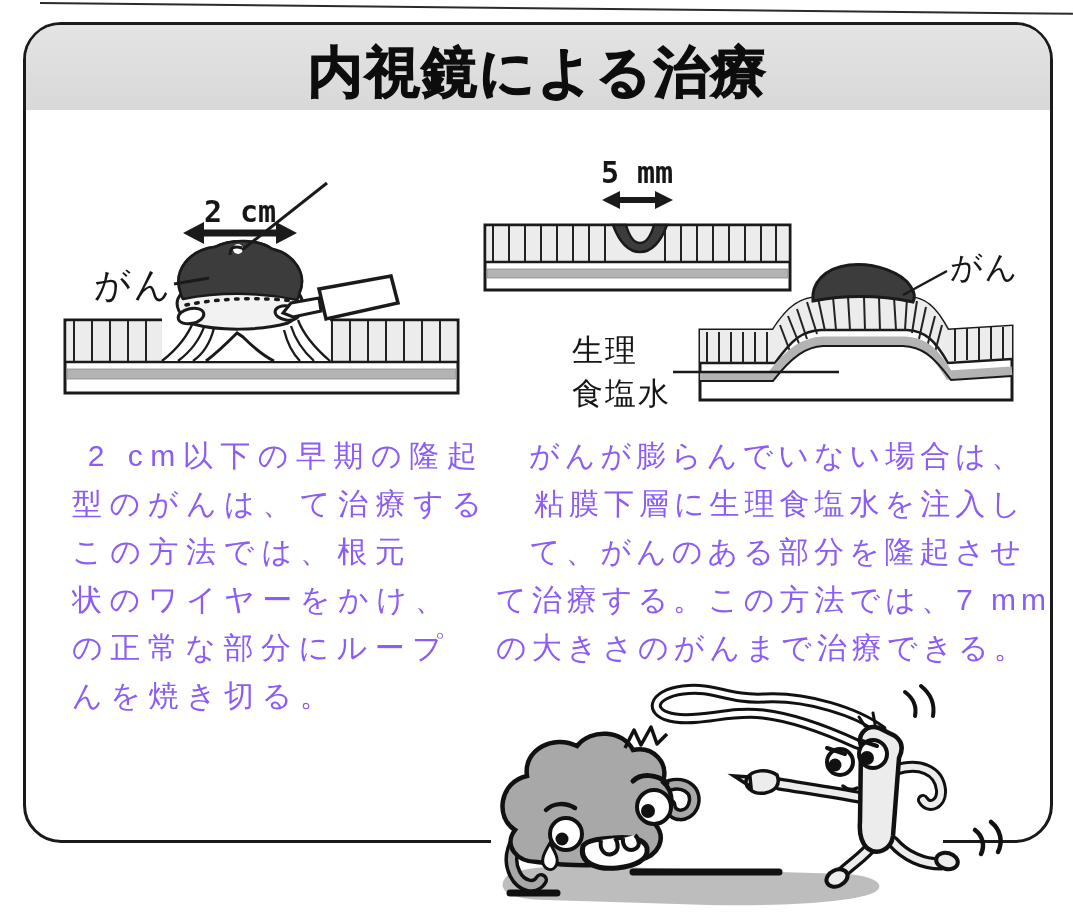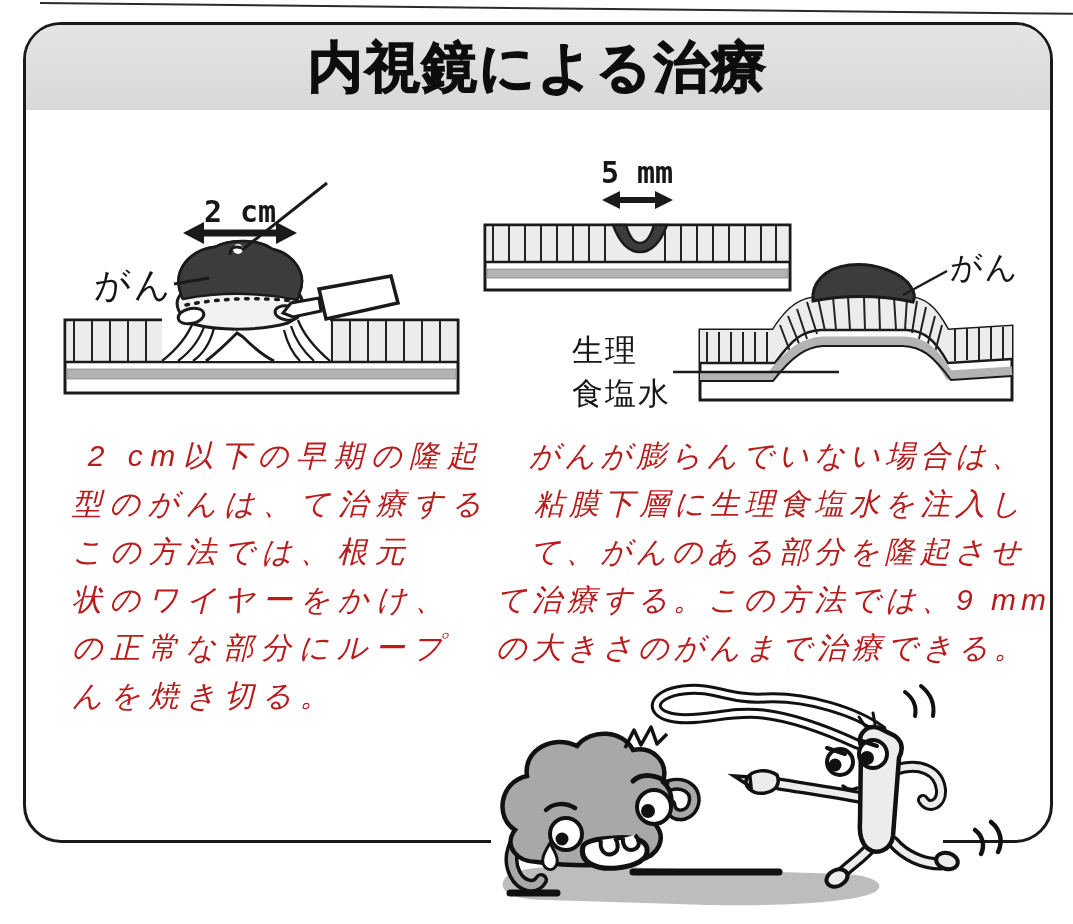--- a/index.html
+++ b/index.html
@@ -4,24 +4,24 @@
 <style>
   html,body{margin:0;padding:0;background:#fff;}
   .canvas{position:relative;width:1073px;height:924px;background:#fff;overflow:hidden;
           font-family:"Liberation Sans","DejaVu Sans",sans-serif;}
   .artifact-line{position:absolute;left:40px;top:2px;width:1033px;height:0;
                  border-top:2.5px solid #2b2b2b;transform:rotate(0.6deg);transform-origin:left top;}
   .frame{position:absolute;left:23px;top:22px;width:1030px;height:821px;box-sizing:border-box;
          border:3.5px solid #1a1a1a;border-radius:38px;background:#fff;}
   .title-band{position:absolute;left:0;top:0;right:0;height:85px;
               background:linear-gradient(#e4e4e4,#d8d8d8);
-              border-radius:34px 34px 0 0;display:flex;align-items:center;justify-content:center;}
+              border-radius:34px 34px 0 0;display:flex;align-items:flex-end;justify-content:center;}
   .title{font-size:55px;font-weight:900;letter-spacing:2px;color:#0d0d0d;
          -webkit-text-stroke:1.3px #0d0d0d;}
-  .para{position:absolute;color:#b91c1c;font-style:italic;}
+  .para{position:absolute;color:#8b5cf6;}
   .pline{font-size:30px;line-height:48px;white-space:pre;}
   .para-left{left:72px;top:432px;width:405px;}
   .para-left .pline{letter-spacing:7.5px;}
   .para-right{left:496px;top:432px;width:530px;text-align:right;}
   .para-right .pline{letter-spacing:5px;}
   svg{position:absolute;overflow:visible;}
   .svg-left{left:60px;top:150px;}
   .svg-right{left:455px;top:135px;}
   .svg-cartoon{left:477px;top:650px;}
   svg text{font-family:"Liberation Sans","DejaVu Sans",sans-serif;fill:#161616;}
@@ -132,21 +132,21 @@
     <div class="pline">この方法では、根元</div>
     <div class="pline">状のワイヤーをかけ、</div>
     <div class="pline">の正常な部分にループ</div>
     <div class="pline">んを焼き切る。</div>
   </div>
 
   <div class="para para-right">
     <div class="pline">がんが膨らんでいない場合は、</div>
     <div class="pline">粘膜下層に生理食塩水を注入し</div>
     <div class="pline">て、がんのある部分を隆起させ</div>
-    <div class="pline">て治療する。この方法では、9 mm</div>
+    <div class="pline">て治療する。この方法では、7 mm</div>
     <div class="pline">の大きさのがんまで治療できる。</div>
   </div>
 
   <svg class="svg-cartoon" width="596" height="274" viewBox="0 0 596 274">
     <rect x="14" y="186" width="452" height="14" fill="#fff"></rect>
     <g>
       <path d="M30,226 C18,238 30,250 70,250 L200,254 C300,258 380,252 398,242 C410,234 396,226 370,224
                L170,218 C90,214 44,216 30,226 Z" fill="#bdbdbd"></path>
       <path d="M156,222 L302,222" stroke="#111" stroke-width="7" stroke-linecap="round"></path>
       <path d="M33,243 L80,243" stroke="#111" stroke-width="7" stroke-linecap="round"></path>

